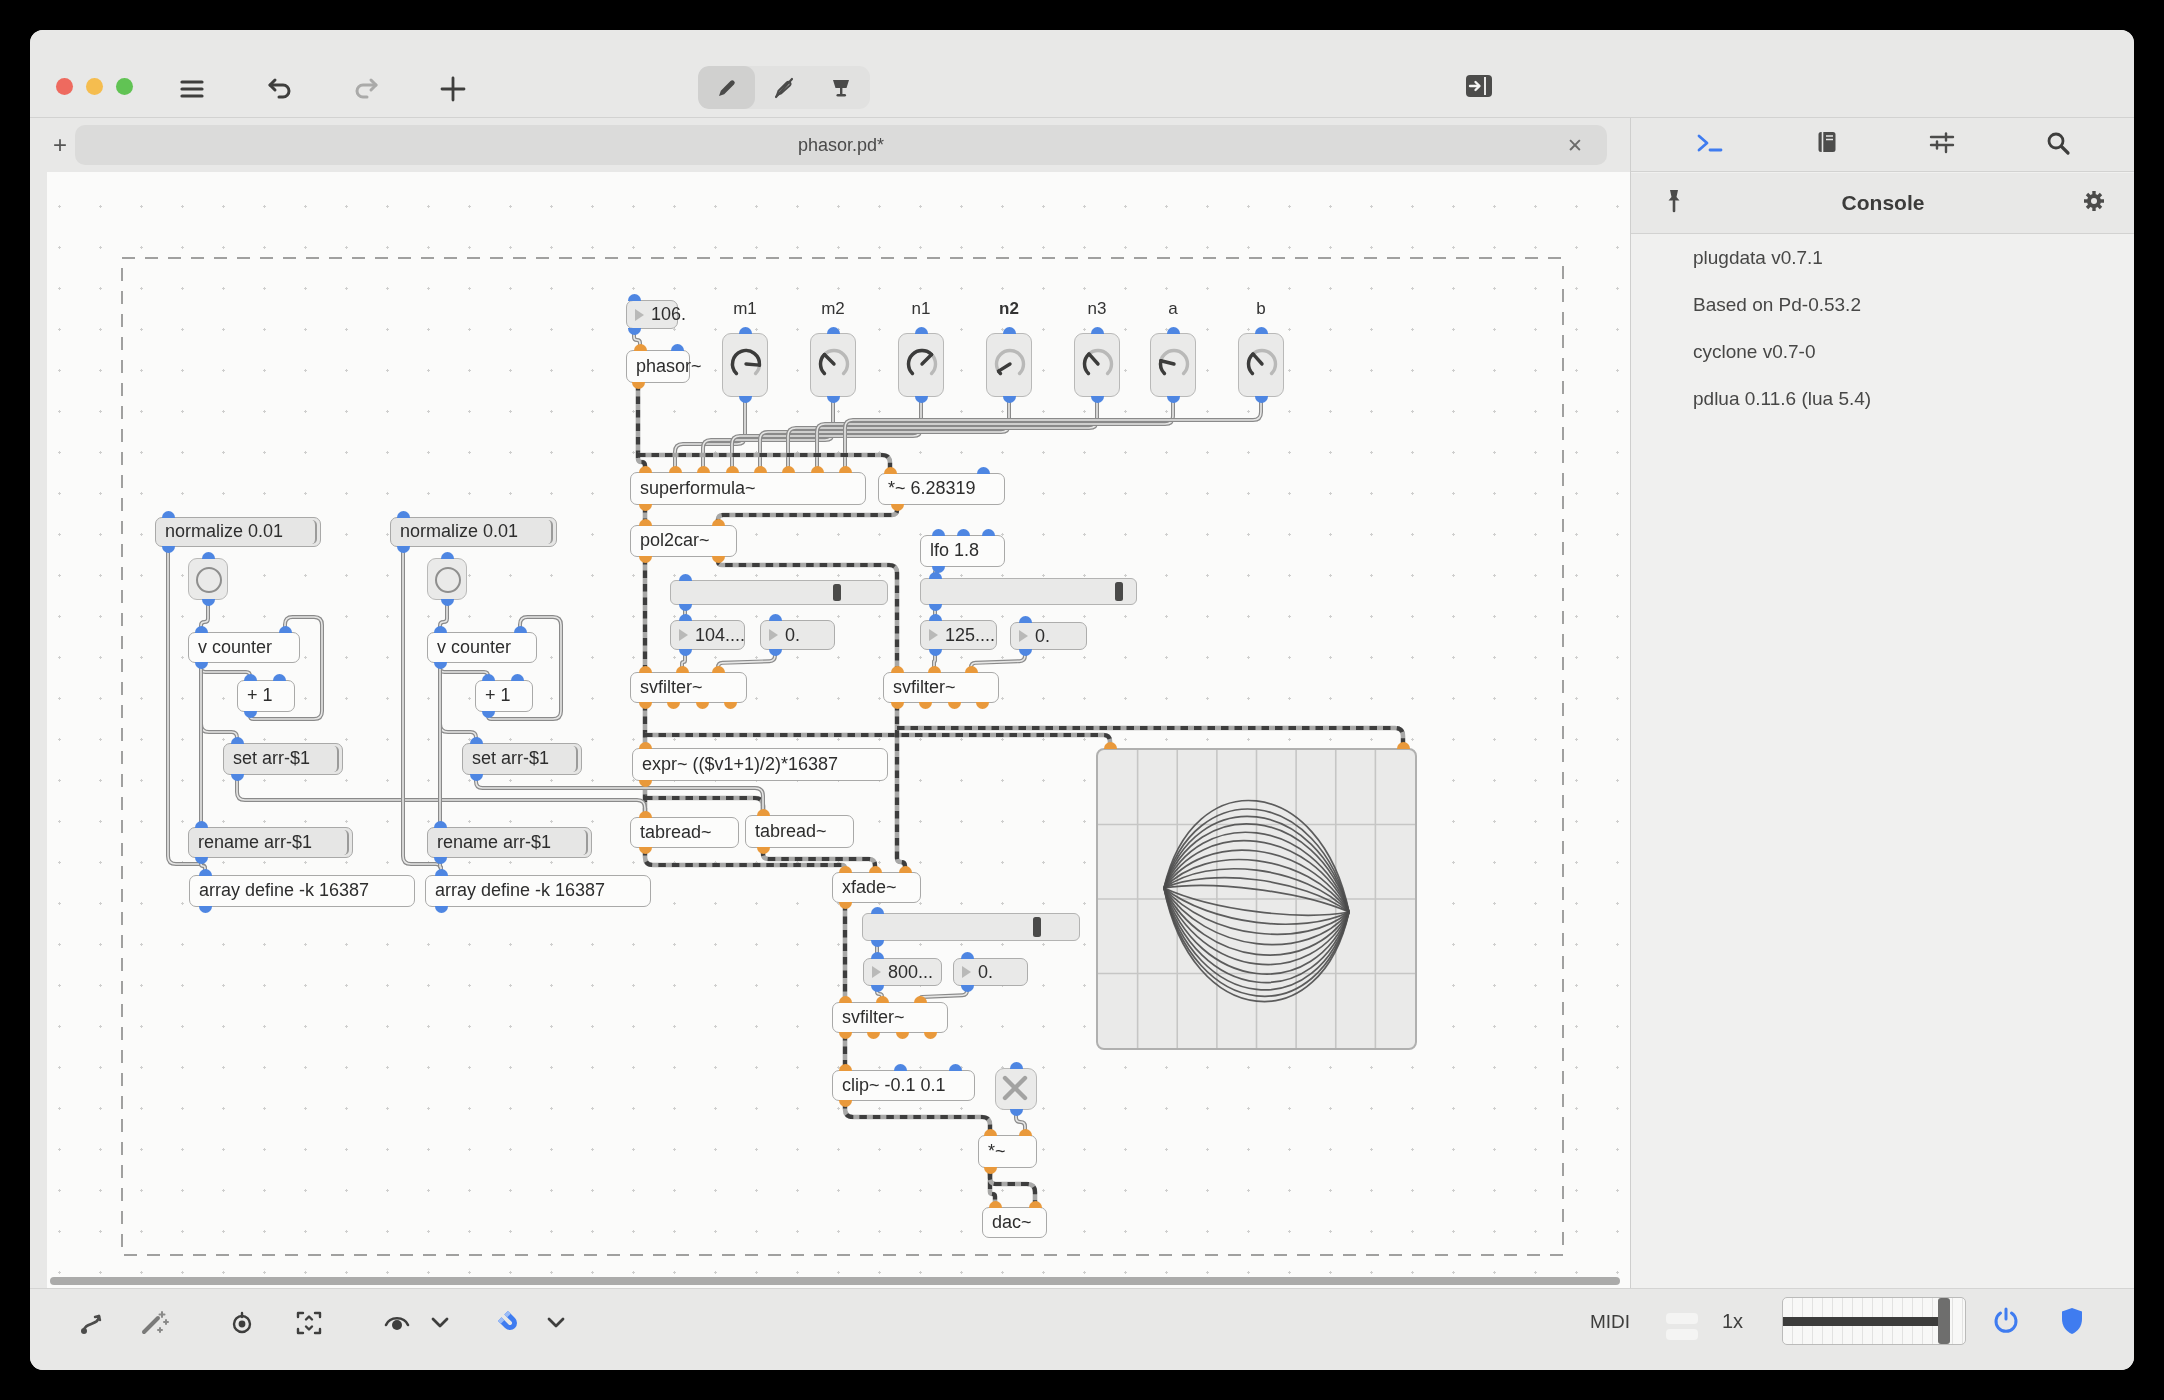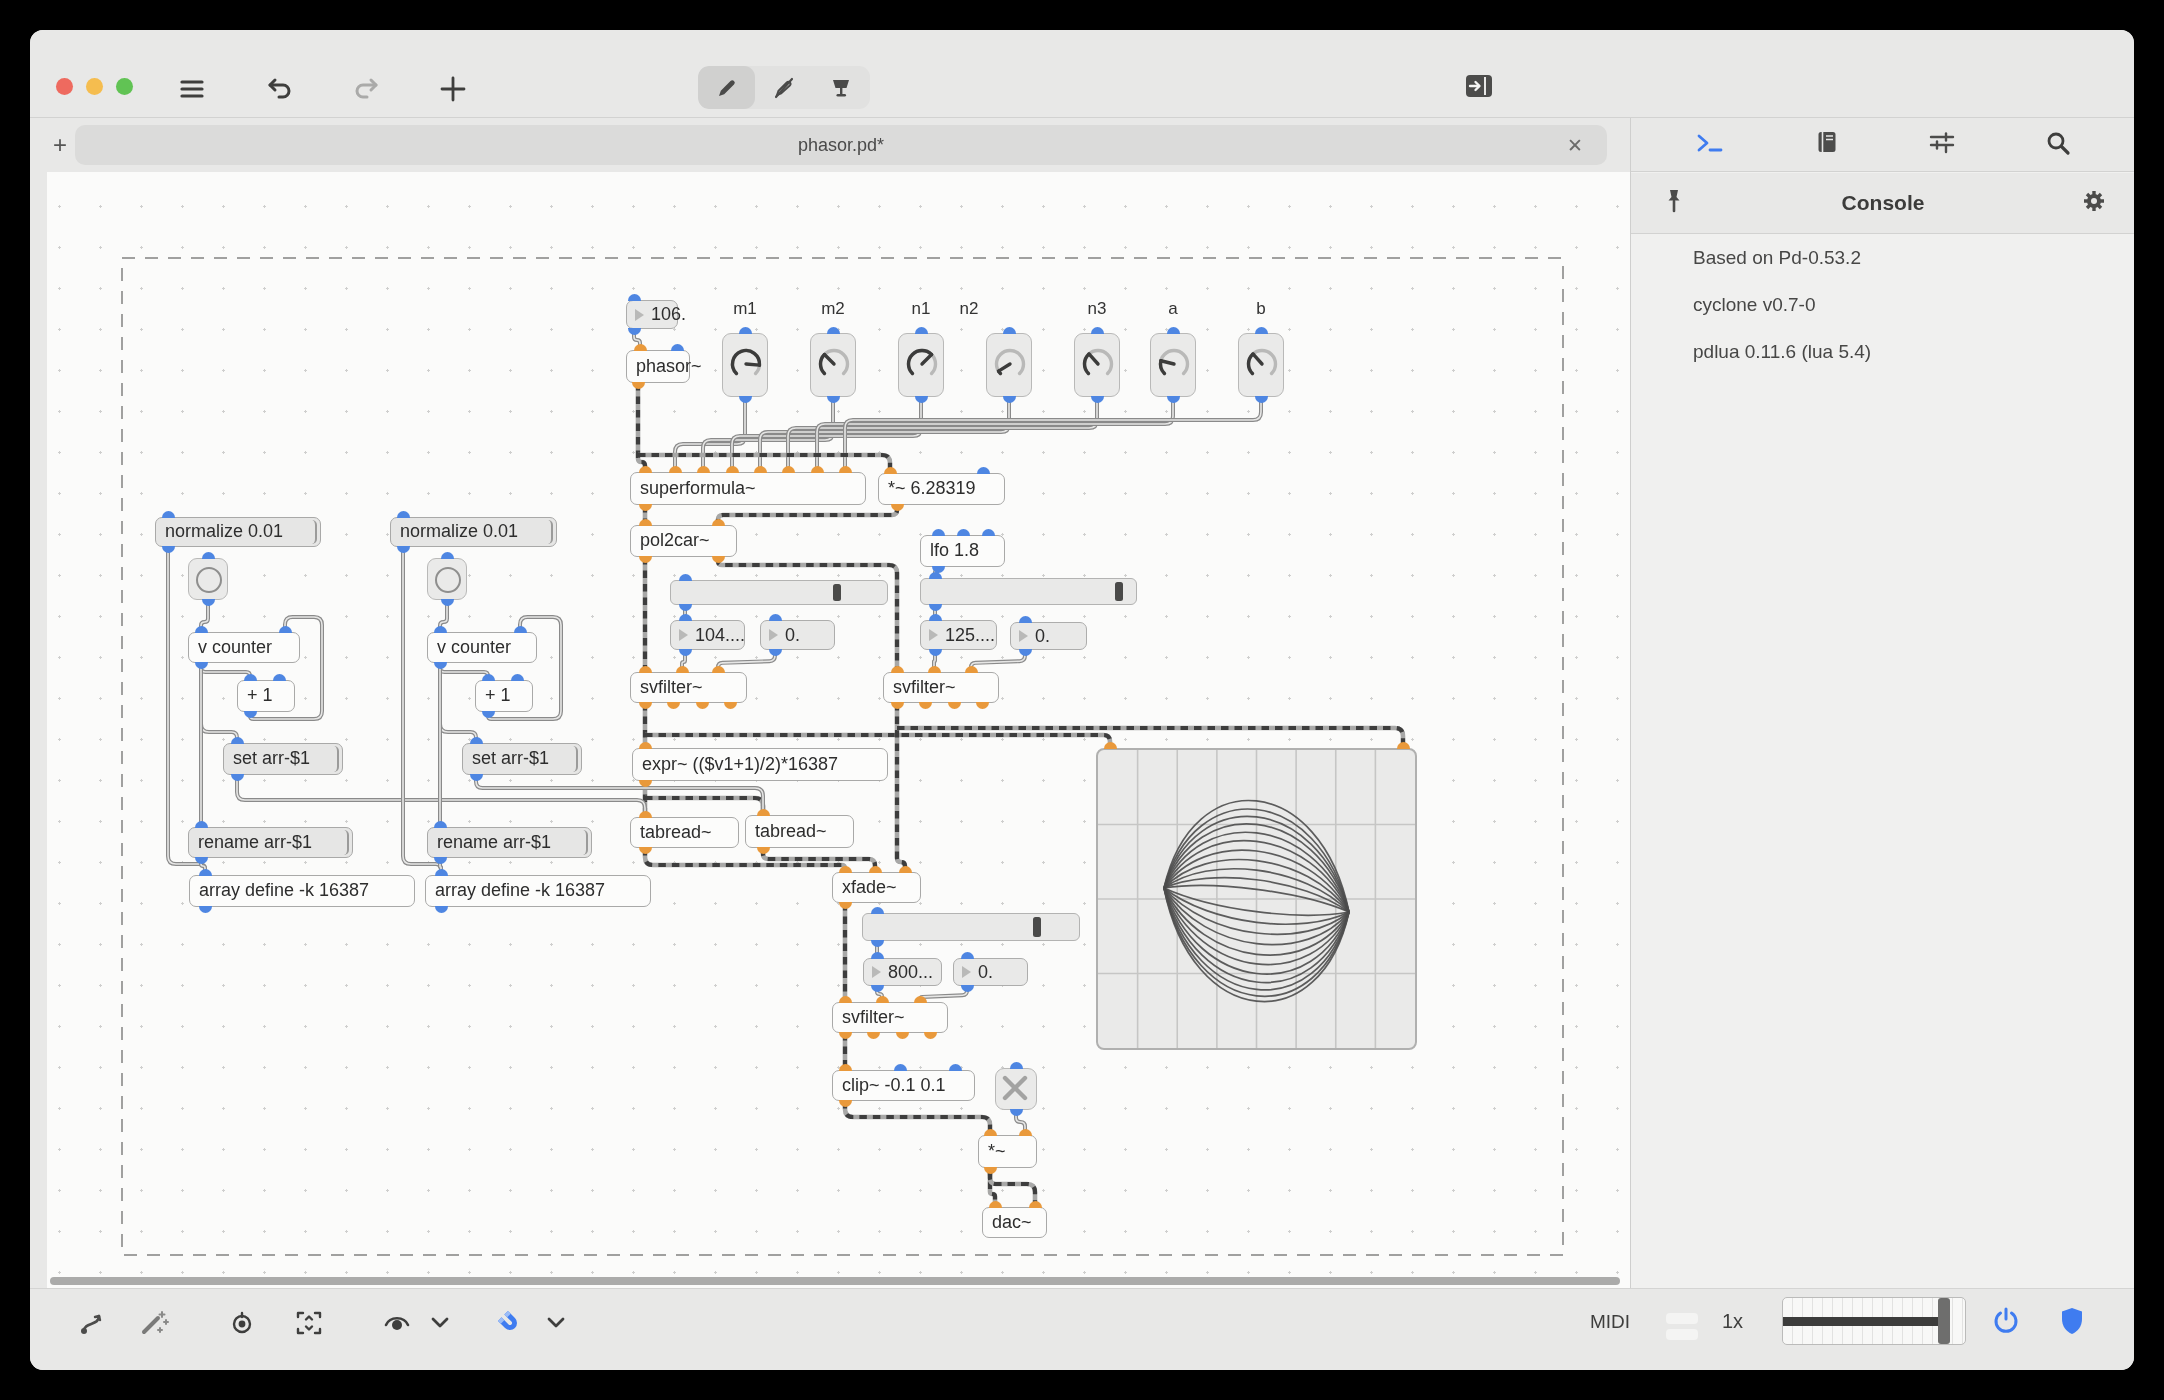--- a/index.html
+++ b/index.html
@@ -301,21 +301,21 @@
       <div class="io tin c" style="left: 779.5px; top: 155px;"></div>
       <div class="io tout c" style="left: 779.5px; top: 224px;"></div>
       <div class="knoblabel" style="left: 844px; top: 127px;">n1</div>
       <div class="node knobtile" style="left: 851px; top: 161px; width: 46px; height: 64px;"><svg width="46" height="62" viewBox="0 0 46 62">
           <path d="M13.454058453981608 39.54594154601839 A13.5 13.5 0 1 1 32.54594154601839 39.54594154601839" fill="none" stroke="#b9b9b8" stroke-width="3.4" stroke-linecap="round"></path>
           <path d="M13.454058453981608 39.54594154601839 A13.5 13.5 0 0 1 32.54594154601839 20.45405845398161" fill="none" stroke="#3c3c3b" stroke-width="3.4" stroke-linecap="round"></path>
           <line x1="23" y1="30" x2="32.54594154601839" y2="20.45405845398161" stroke="#3c3c3b" stroke-width="3.4" stroke-linecap="round"></line>
         </svg></div>
       <div class="io tin c" style="left: 867.5px; top: 155px;"></div>
       <div class="io tout c" style="left: 867.5px; top: 224px;"></div>
-      <div class="knoblabel" style="left: 892px; top: 127px;">n2</div>
+      <div class="knoblabel" style="left: 932px; top: 127px; font-weight: bold;">n2</div>
       <div class="node knobtile" style="left: 939px; top: 161px; width: 46px; height: 64px;"><svg width="46" height="62" viewBox="0 0 46 62">
           <path d="M13.454058453981608 39.54594154601839 A13.5 13.5 0 1 1 32.54594154601839 39.54594154601839" fill="none" stroke="#b9b9b8" stroke-width="3.4" stroke-linecap="round"></path>
           <path d="M13.454058453981608 39.54594154601839 A13.5 13.5 0 0 1 11.551350701888248 37.15391006714827" fill="none" stroke="#3c3c3b" stroke-width="3.4" stroke-linecap="round"></path>
           <line x1="23" y1="30" x2="11.551350701888248" y2="37.15391006714827" stroke="#3c3c3b" stroke-width="3.4" stroke-linecap="round"></line>
         </svg></div>
       <div class="io tin c" style="left: 955.5px; top: 155px;"></div>
       <div class="io tout c" style="left: 955.5px; top: 224px;"></div>
       <div class="knoblabel" style="left: 1020px; top: 127px;">n3</div>
       <div class="node knobtile" style="left: 1027px; top: 161px; width: 46px; height: 64px;"><svg width="46" height="62" viewBox="0 0 46 62">
           <path d="M13.454058453981608 39.54594154601839 A13.5 13.5 0 1 1 32.54594154601839 39.54594154601839" fill="none" stroke="#b9b9b8" stroke-width="3.4" stroke-linecap="round"></path>
@@ -610,20 +610,21 @@
               <line x1="3" y1="13" x2="23" y2="13"></line>
             <line x1="6" y1="6" x2="20" y2="20"></line>
               <line x1="20" y1="6" x2="6" y2="20"></line>
           </g>
           <circle cx="13" cy="13" r="7" fill="#4c4c4b"></circle>
             <circle cx="13" cy="13" r="3" fill="#e8e8e7"></circle>
         </svg>
       </div>
     </div>
     <div class="consolelines" id="console-lines">
+        <div class="cline">plugdata v0.7.1</div>
         <div class="cline">Based on Pd-0.53.2</div>
         <div class="cline">cyclone v0.7-0</div>
         <div class="cline">pdlua 0.11.6 (lua 5.4)</div>
       </div>
   </div>
 
   <div class="bottombar">
     <div class="bicon" style="left:42px">
       <svg width="30" height="30" viewBox="0 0 30 30">
         <path d="M7 23 C7 14, 22 18, 22 8" fill="none" stroke="#4c4c4b" stroke-width="2.6" stroke-linecap="round"></path>

